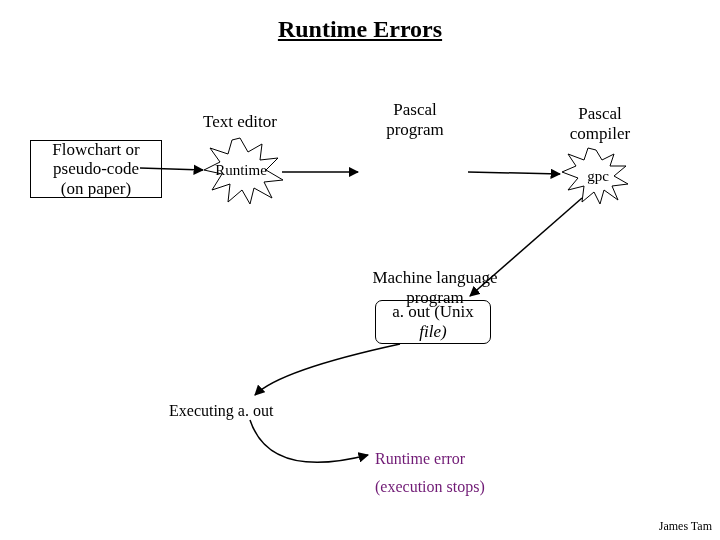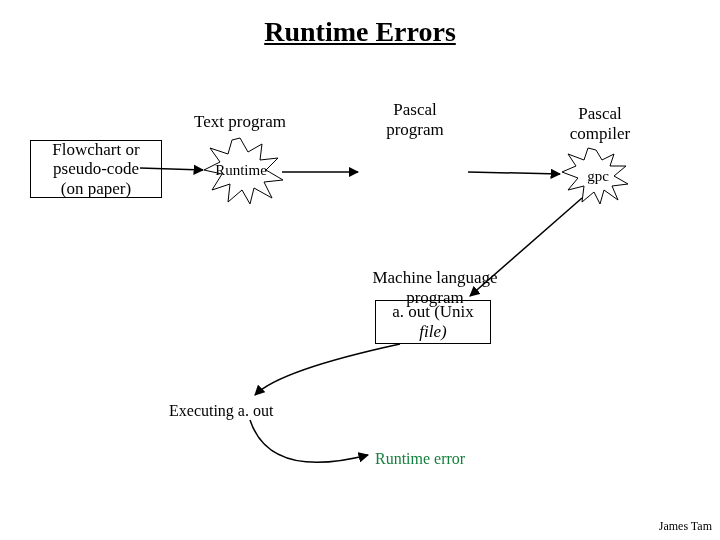--- a/index.html
+++ b/index.html
@@ -15,21 +15,21 @@
     position: relative;
     width: 720px;
     height: 540px;
   }
   .title {
     position: absolute;
     top: 16px;
     left: 0;
     width: 720px;
     text-align: center;
-    font-size: 28px;
+    font-size: 24px;
     font-weight: bold;
     text-decoration: underline;
   }
   .label {
     position: absolute;
     font-size: 17px;
     text-align: center;
     line-height: 1.15;
   }
   .box {
@@ -41,21 +41,21 @@
     display: flex;
     align-items: center;
     justify-content: center;
     padding: 2px 4px;
     box-sizing: border-box;
   }
   .small-label {
     position: absolute;
     font-size: 16px;
   }
-  .red { color: #15803d; }
+  .red { color: #701a75; }
   .footer {
     position: absolute;
     right: 8px;
     bottom: 6px;
     font-size: 12px;
   }
   svg.overlay {
     position: absolute;
     left: 0;
     top: 0;
@@ -67,49 +67,50 @@
 </head>
 <body>
 
 <div class="stage">
 
   <div class="title">Runtime Errors</div>
 
 
   <div class="box" style="left:30px; top:140px; width:132px; height:58px;">Flowchart or<br>pseudo-code<br>(on paper)</div>
 
-  <div class="label" style="left:190px; top:112px; width:100px;">Text program</div>
+  <div class="label" style="left:190px; top:112px; width:100px;">Text editor</div>
 
   <svg class="overlay">
     <polygon points="
       240,138 248,152 262,144 260,160 278,158 266,170 283,180 264,182 272,198 254,188 250,204 242,190 228,202 230,184 212,190 222,174 204,170 220,162 210,148 228,154 232,140" fill="#fff" stroke="#000" stroke-width="1"></polygon>
   </svg>
   <div class="label" style="left:205px; top:162px; width:72px; font-size:15px;">Runtime</div>
 
   <div class="label" style="left:370px; top:100px; width:90px;">Pascal<br>program</div>
 
 
   <div class="label" style="left:555px; top:104px; width:90px;">Pascal<br>compiler</div>
 
   <svg class="overlay">
     <polygon points="
       596,150 602,160 614,154 610,166 626,166 614,176 628,184 612,186 618,200 604,190 600,204 594,192 582,202 584,186 568,190 578,178 562,172 576,166 568,154 584,160 588,148" fill="#fff" stroke="#000" stroke-width="1"></polygon>
   </svg>
   <div class="label" style="left:578px; top:168px; width:40px; font-size:15px;">gpc</div>
 
   <div class="label" style="left:355px; top:268px; width:160px;">Machine language<br>program</div>
 
-  <div class="box" style="left:375px; top:300px; width:116px; height:44px;">
+  <div class="box" style="left:375px; top:300px; width:116px; height:44px;border-radius:7px;">
     <span>a. out (Unix<br><i>file)</i></span>
   </div>
 
   <div class="small-label" style="left:169px; top:402px;">Executing a. out</div>
 
   <div class="small-label red" style="left:375px; top:450px;">Runtime error</div>
 
+  <div class="small-label red" style="left:375px; top:478px;">(execution stops)</div>
 
   <svg class="overlay">
     <defs>
       <marker id="arrow" viewBox="0 0 10 10" refX="9" refY="5" markerWidth="7" markerHeight="7" orient="auto-start-reverse">
         <path d="M 0 0 L 10 5 L 0 10 z" fill="#000"></path>
       </marker>
     </defs>
 
     <line x1="140" y1="168" x2="203" y2="170" stroke="#000" stroke-width="1.5" marker-end="url(#arrow)"></line>
 

